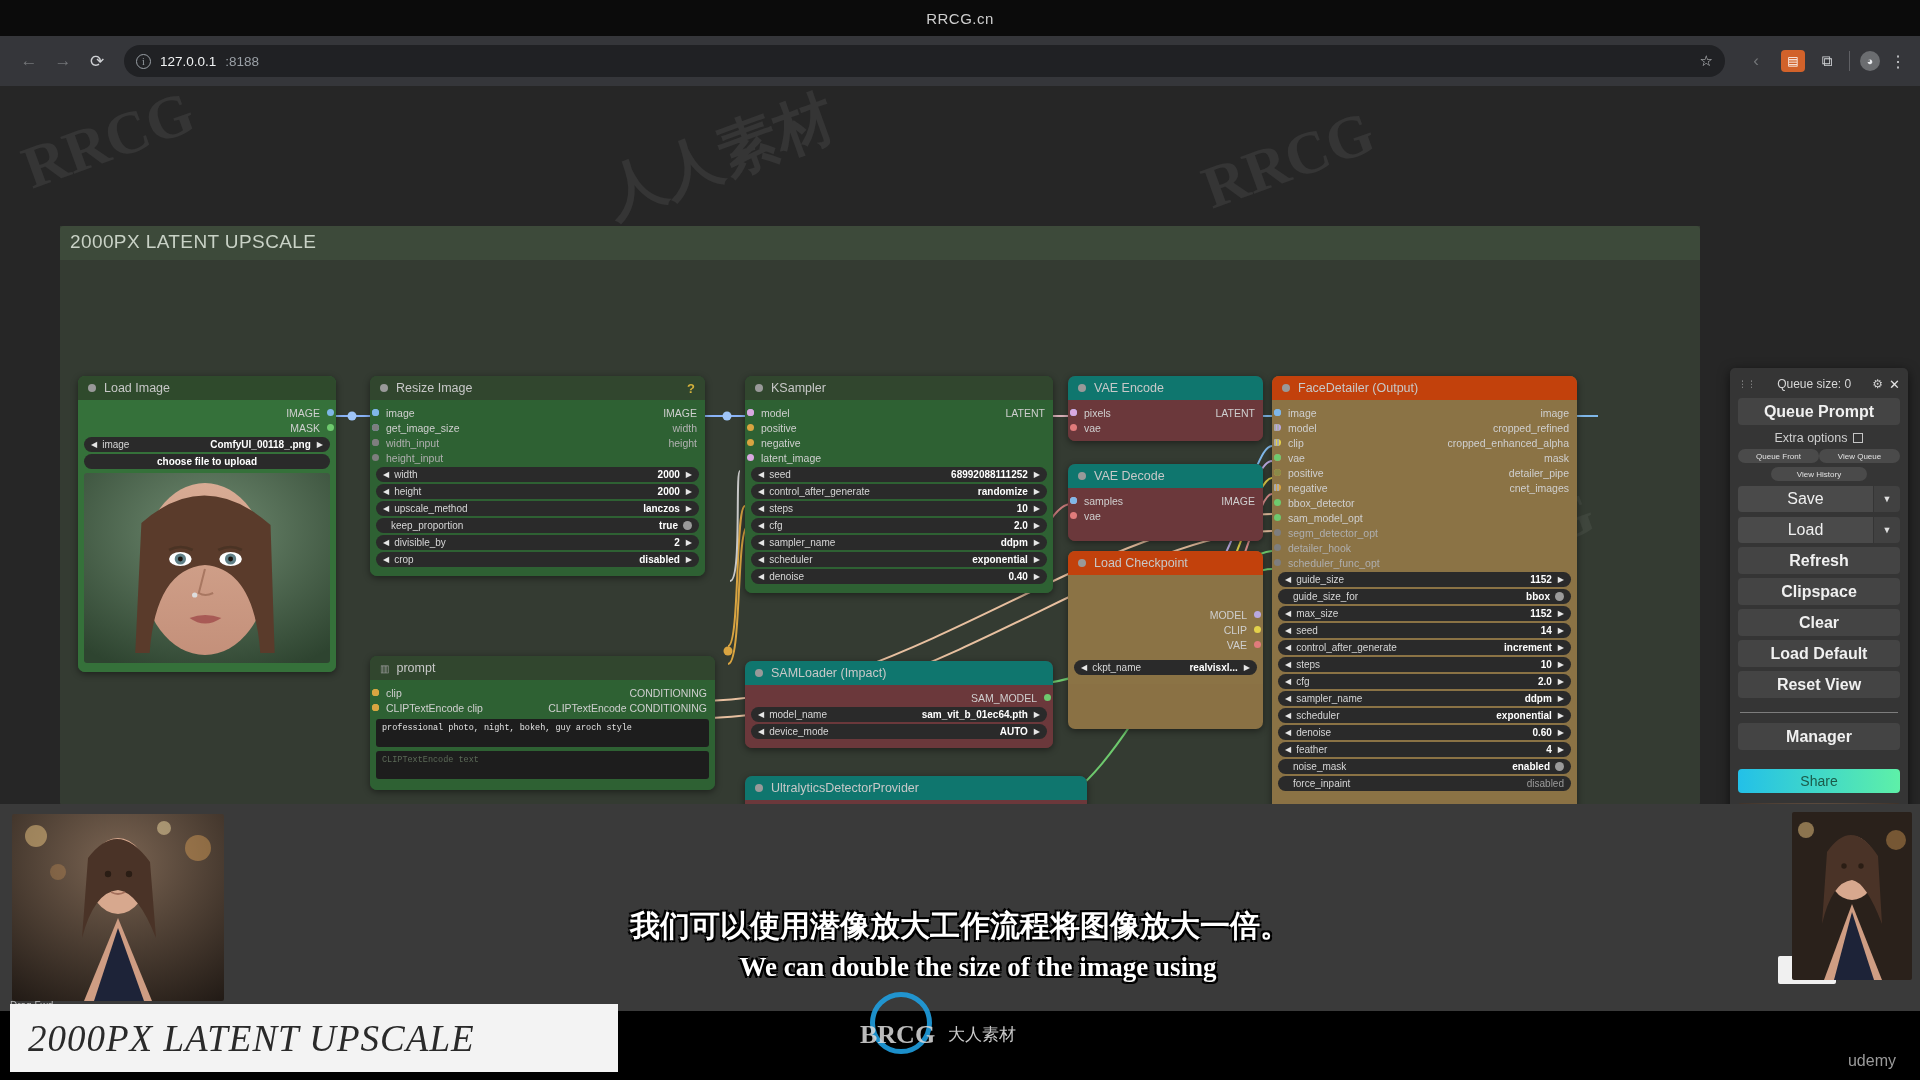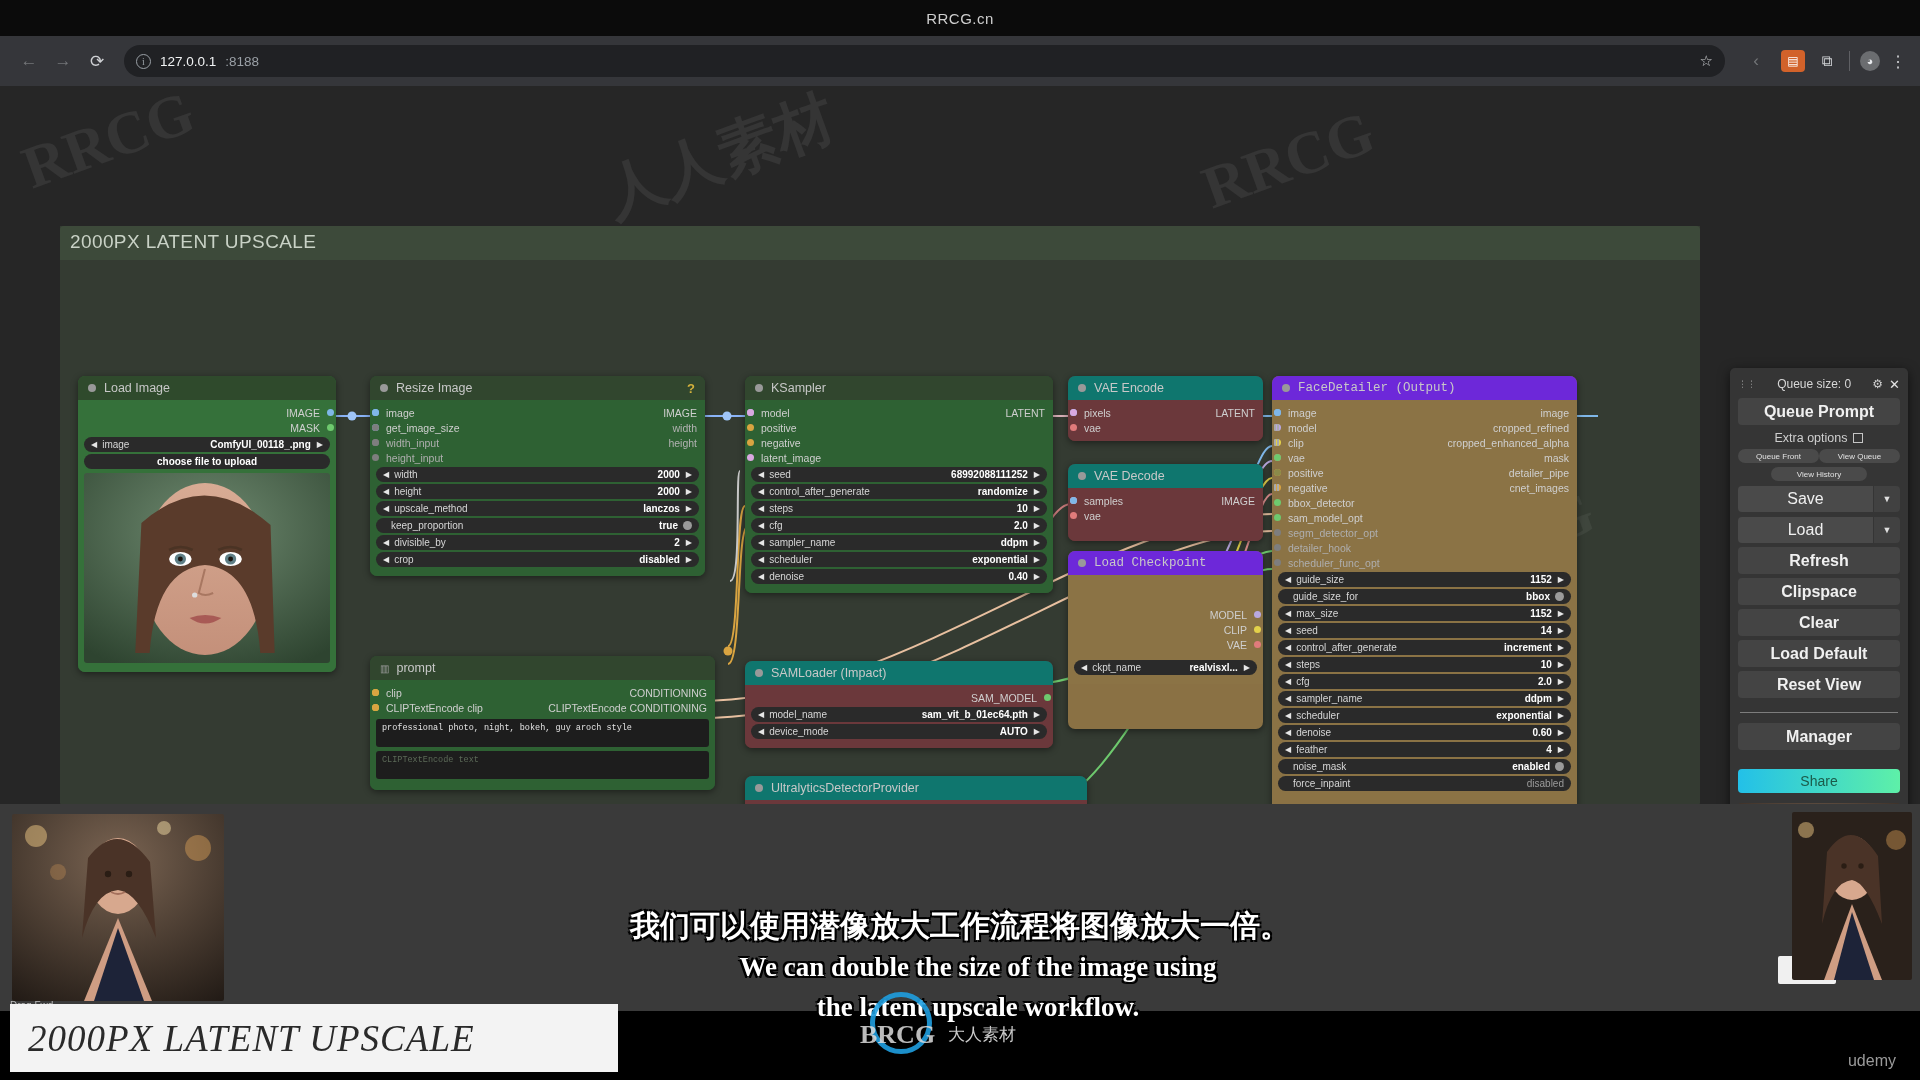--- a/index.html
+++ b/index.html
@@ -133,21 +133,21 @@
   
   .green .node-head { background:#2f4a2c; }
   .green { background:#2f6b33; }
   .green .node-body { background:#35713a; }
   .greendark .node-head { background:#31462e; }
   .greendark { background:#2c5a30; }
   .greendark .node-body { background:#2e6133; }
   .maroon .node-head { background:#0f766e; }
   .maroon { background:#643437; }
   .maroon .node-body { background:#6b383b; }
-  .tan .node-head { background:#6d28d9;font-family:Liberation Mono, monospace; }
+  .tan .node-head { background:#c2410c; }
   .tan { background:#8a7144; }
   .tan .node-body { background:#8b7345; }
 
   .imgprev { margin:4px 6px 2px 6px; border-radius:3px; overflow:hidden; }
 
   
   .links { position:absolute; left:0; top:0; width:1920px; height:718px; pointer-events:none; }
 
   
   .menu {
@@ -880,21 +880,20 @@
     </div>
 
     <div class="titlecard">
       <span>2000PX LATENT UPSCALE</span>
     </div>
   </div>
 
   <div class="subs">
     <div class="sub-cn">我们可以使用潜像放大工作流程将图像放大一倍。</div>
     <div class="sub-en">We can double the size of the image using</div>
-    <div class="sub-en">the latent upscale workflow.</div>
   </div>
 
   <div class="brandring"></div>
   <div class="brandmark">BRCG</div>
   <div class="brandcn">大人素材</div>
   <div class="udemy">udemy</div>
 
 </div>
 
 </body></html>

